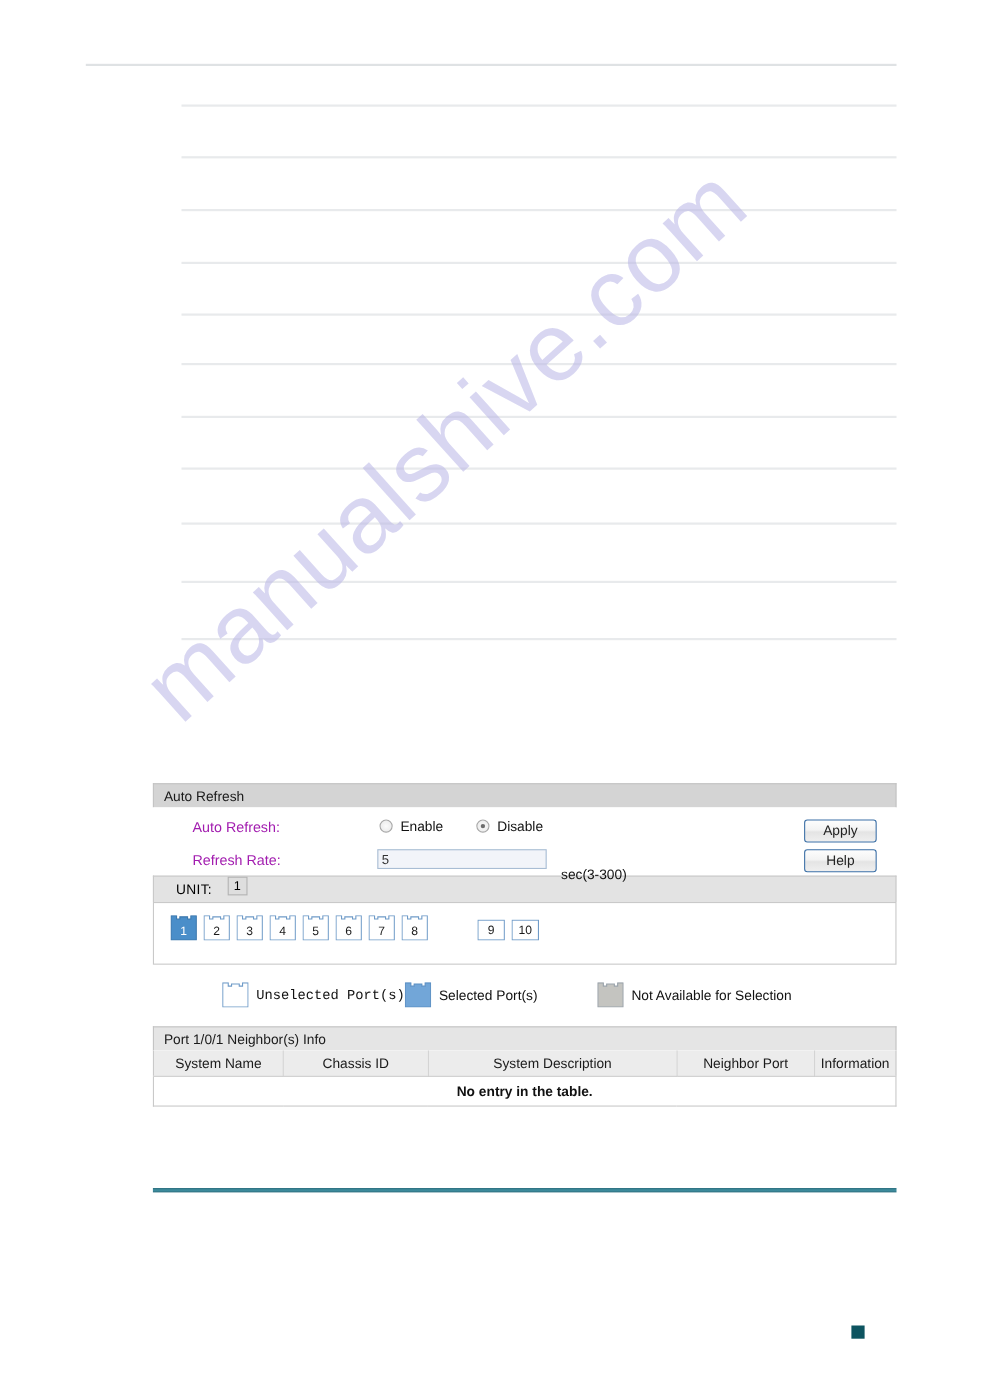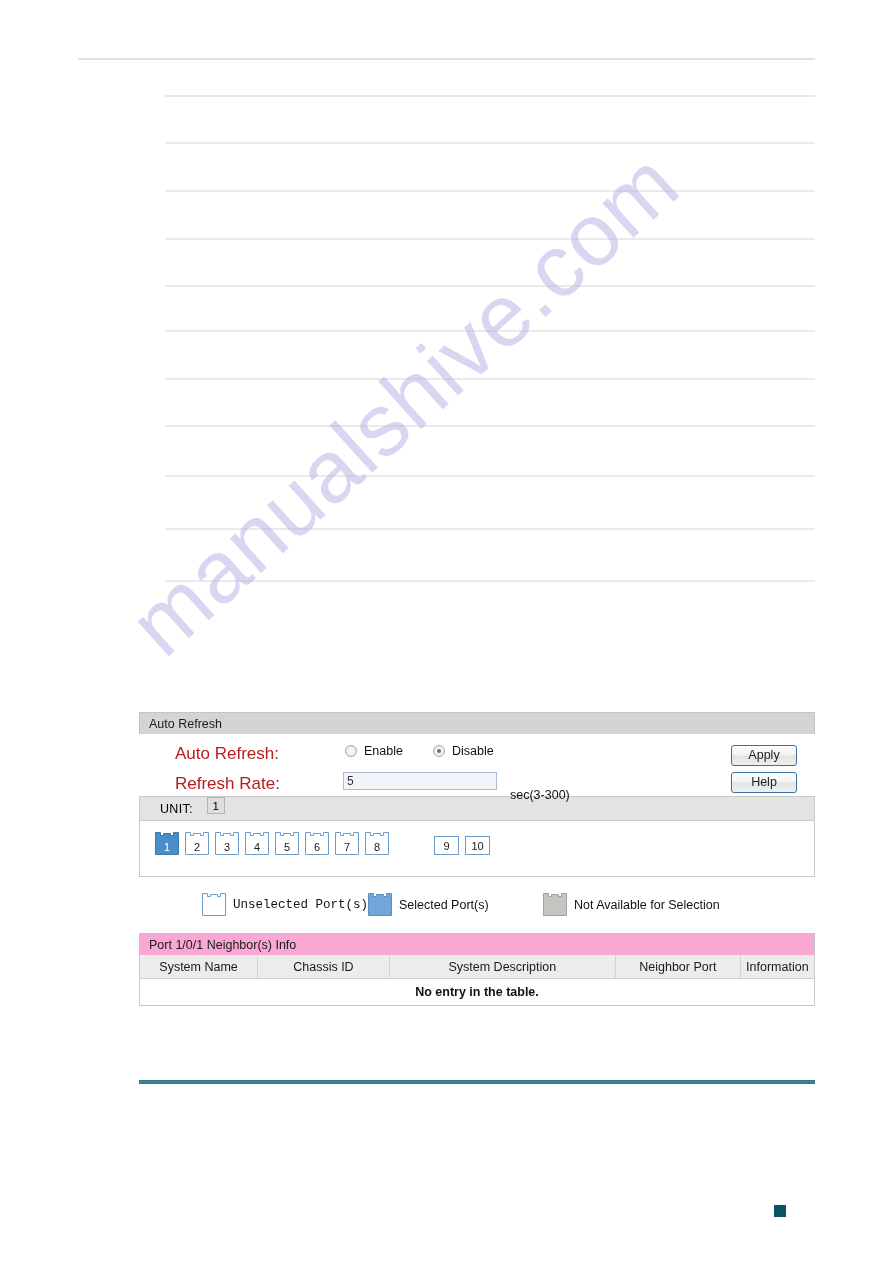--- a/index.html
+++ b/index.html
@@ -56,38 +56,38 @@
     background: #d4d4d4;
     border: 1px solid #c4c4c4;
     border-bottom: none;
     height: 22px;
     line-height: 22px;
     padding-left: 9px;
     font-size: 12.5px;
     color: #1a1a1a;
     box-sizing: border-box;
   }
-  .panel-head.lighter { background: #f9a8d4; }
+  .panel-head.lighter { background: #e5e5e5; }
 
   
   #auto-refresh-body {
     height: 62px;
     border: none;
     background: #ffffff;
   }
   .form-row {
     position: absolute;
     left: 0;
     width: 100%;
     height: 24px;
   }
   .form-label {
     position: absolute;
-    font-size: 17px;
-    color: #b91c1c;
+    font-size: 13px;
+    color: #a21caf;
     white-space: nowrap;
   }
 
   .radio-wrap {
     position: absolute;
     display: flex;
     align-items: center;
     font-size: 12.5px;
   }
   .radio-dot {

